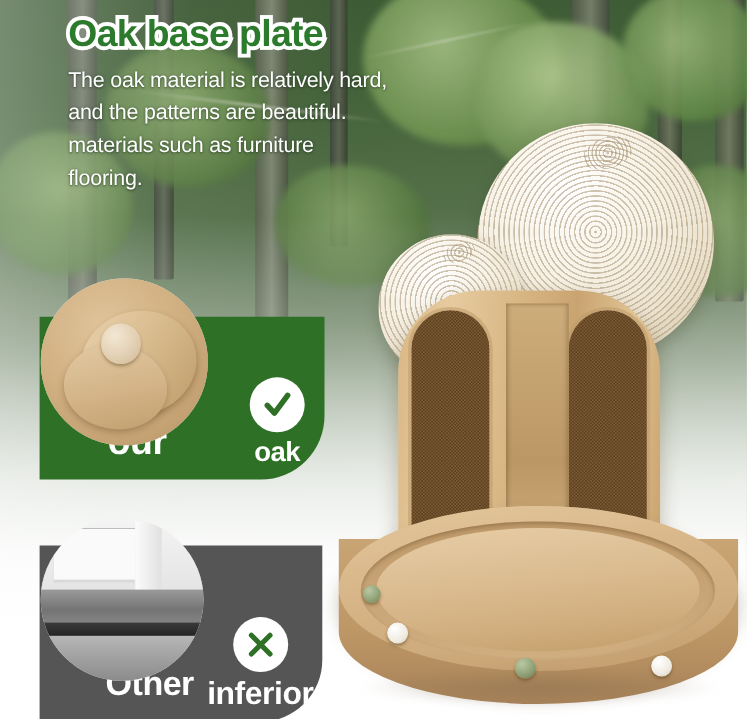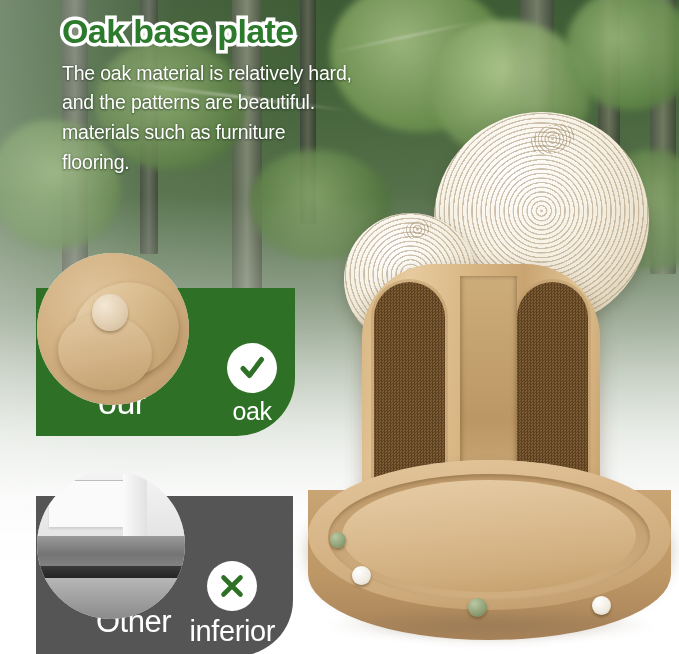--- a/index.html
+++ b/index.html
@@ -61,35 +61,35 @@
     background:#2e7026;
     border-radius:0 0 58px 0;
   }
   .panel-other {
     left:36px; top:496px; width:257px; height:160px;
     background:#555555;
     border-radius:0 0 56px 0;
   }
   .panel-label {
     position:absolute; bottom:14px; left:62px;
-    font-size:34px; font-weight:400; color:#ffffff; letter-spacing:-.5px;
+    font-size:34px; font-weight:700; color:#ffffff; letter-spacing:-.5px;
   }
   .panel-other .panel-label { left:60px; bottom:16px; font-size:31px; }
   .verdict {
     position:absolute; right:18px; bottom:10px;
     display:flex; flex-direction:column; align-items:center; gap:4px;
   }
   .badge {
     width:50px; height:50px; border-radius:50%;
     background:#ffffff; display:flex; align-items:center; justify-content:center;
   }
   .verdict-label {
-    font-size:25px; font-weight:400; color:#ffffff; letter-spacing:-.4px;
-  }
-  .panel-other .verdict { right:18px; bottom:8px; }
+    font-size:25px; font-weight:700; color:#ffffff; letter-spacing:-.4px;
+  }
+  .panel-other .verdict { right:8px; bottom:8px; }
   .panel-other .verdict-label { font-size:29px; }
 
   
   .inset {
     position:absolute; border-radius:50%; overflow:hidden; z-index:28;
     box-shadow:0 0 0 1px rgba(255,255,255,.45) inset;
   }
   .inset-oak { left:37px; top:253px; width:152px; height:152px; }
   .inset-other { left:37px; top:471px; width:148px; height:148px; }
   .inset-ring {

